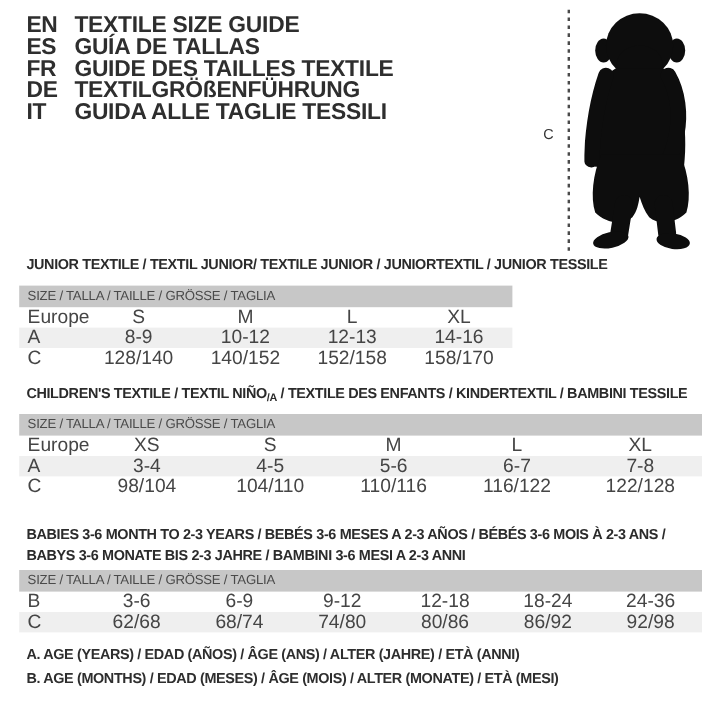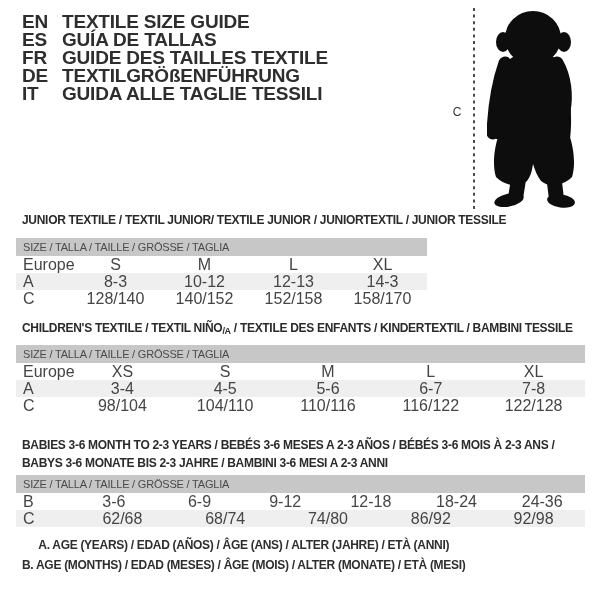--- a/index.html
+++ b/index.html
@@ -22,21 +22,21 @@
   .t2{top:436px;width:569px;}
   .tbl-title{font-size:12px;font-weight:bold;color:#2b2b2b;letter-spacing:-0.3px;line-height:18px;white-space:nowrap;margin-left:6px;}
   .tbl-title sub{font-size:9px;vertical-align:-2px;}
   .t0 .tbl-gap{height:9px;} .t1 .tbl-gap{height:5px;} .t2 .tbl-gap{height:3px;}
   .size-band{height:18px;line-height:18px;background:#c7c7c7;color:#4a4a4a;font-size:11px;padding-left:7px;letter-spacing:-0.2px;}
   .trow{display:flex;height:17px;line-height:17px;font-size:16px;color:#454545;}
   .trow.shaded{background:#efefef;}
   .tlabel{width:55px;padding-left:7px;box-sizing:border-box;}
   .tcell{flex:1;text-align:center;}
   
-  .notes{position:absolute;left:22px;top:535px;text-align:center;}
+  .notes{position:absolute;left:22px;top:535px;}
   .note-line{font-size:12px;font-weight:bold;color:#2e2e2e;line-height:20px;letter-spacing:-0.3px;white-space:nowrap;}
 </style>
 </head>
 <body>
 
 <div class="page">
 
   <div class="lang-block" id="lang-block">
       <div class="lang-code">EN</div>
       <div class="lang-title">TEXTILE SIZE GUIDE</div>
@@ -78,24 +78,24 @@
       <div class="size-band">SIZE / TALLA / TAILLE / GRÖSSE / TAGLIA</div>
       <div class="trow">
         <div class="tlabel">Europe</div>
         <div class="tcell">S</div>
         <div class="tcell">M</div>
         <div class="tcell">L</div>
         <div class="tcell">XL</div>
       </div>
       <div class="trow shaded">
         <div class="tlabel">A</div>
-        <div class="tcell">8-3</div>
+        <div class="tcell">8-9</div>
         <div class="tcell">10-12</div>
         <div class="tcell">12-13</div>
-        <div class="tcell">14-3</div>
+        <div class="tcell">14-16</div>
       </div>
       <div class="trow">
         <div class="tlabel">C</div>
         <div class="tcell">128/140</div>
         <div class="tcell">140/152</div>
         <div class="tcell">152/158</div>
         <div class="tcell">158/170</div>
       </div>
     </div>
   <div class="size-table t1" id="table-1">
@@ -139,20 +139,21 @@
         <div class="tcell">9-12</div>
         <div class="tcell">12-18</div>
         <div class="tcell">18-24</div>
         <div class="tcell">24-36</div>
       </div>
       <div class="trow shaded">
         <div class="tlabel">C</div>
         <div class="tcell">62/68</div>
         <div class="tcell">68/74</div>
         <div class="tcell">74/80</div>
+        <div class="tcell">80/86</div>
         <div class="tcell">86/92</div>
         <div class="tcell">92/98</div>
       </div>
     </div>
 
   <div class="notes" id="notes">
       <div class="note-line">A. AGE (YEARS) / EDAD (AÑOS) / ÂGE (ANS) / ALTER (JAHRE) / ETÀ (ANNI)</div>
       <div class="note-line">B. AGE (MONTHS) / EDAD (MESES) / ÂGE (MOIS) / ALTER (MONATE) / ETÀ (MESI)</div>
     </div>
 

